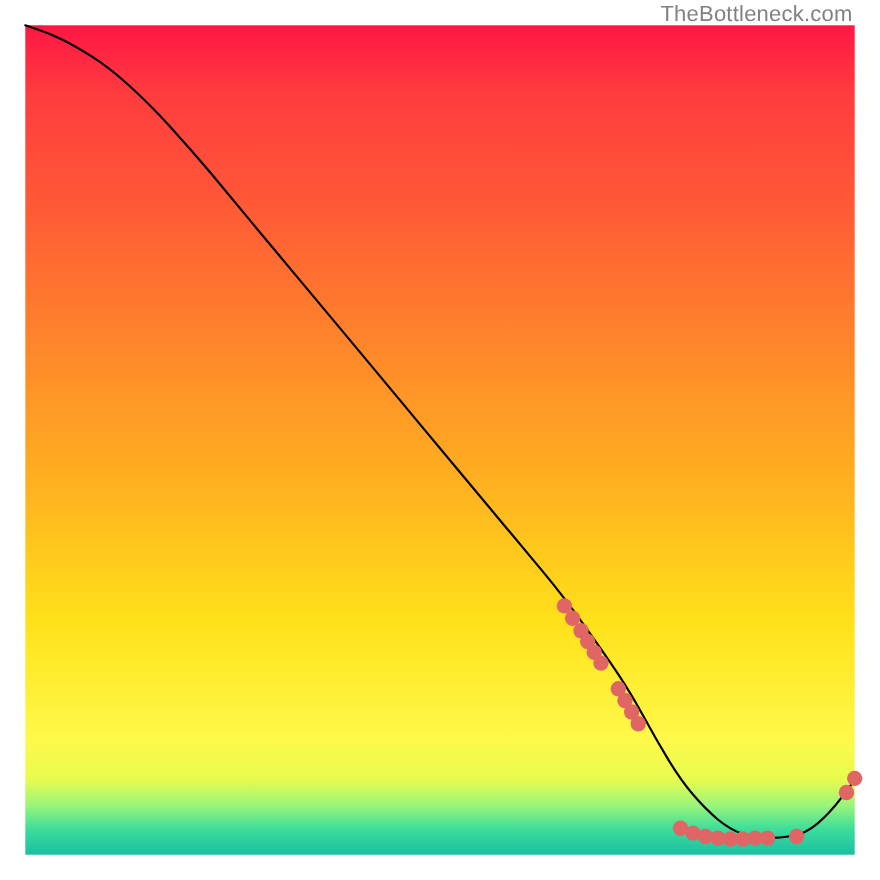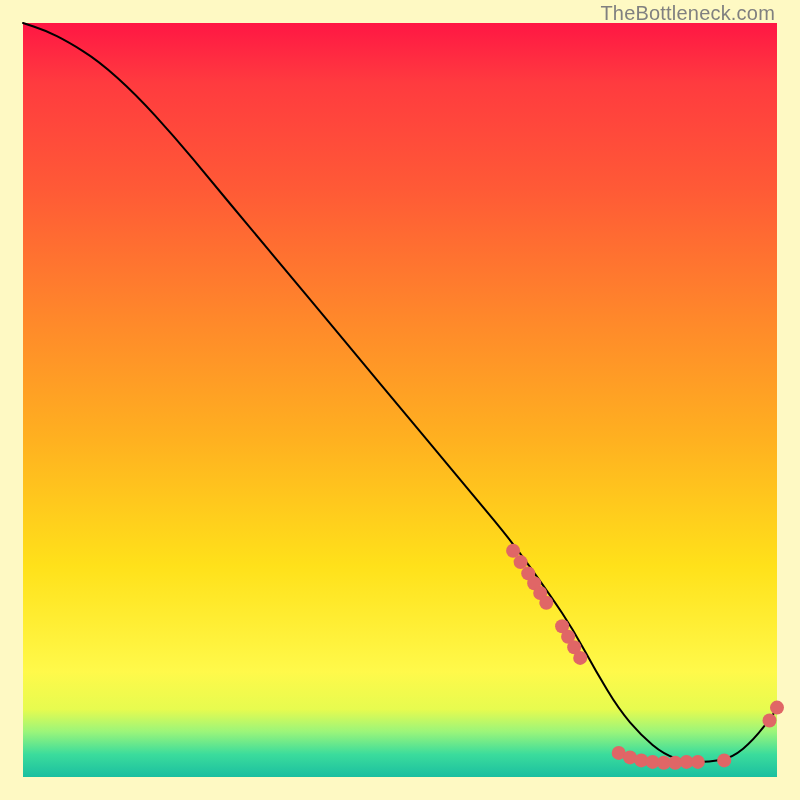--- a/index.html
+++ b/index.html
@@ -8,21 +8,21 @@
     width: 800px;
     height: 800px;
     background: #000;
     overflow: hidden;
     font-family: Arial, Helvetica, sans-serif;
   }
   .stage {
     position: relative;
     width: 800px;
     height: 800px;
-    background: #fef9c3;
+    background: #ffffff;
   }
   .plot {
     position: absolute;
     left: 23px;
     top: 23px;
     width: 754px;
     height: 754px;
     
     background: linear-gradient(
       to bottom,

